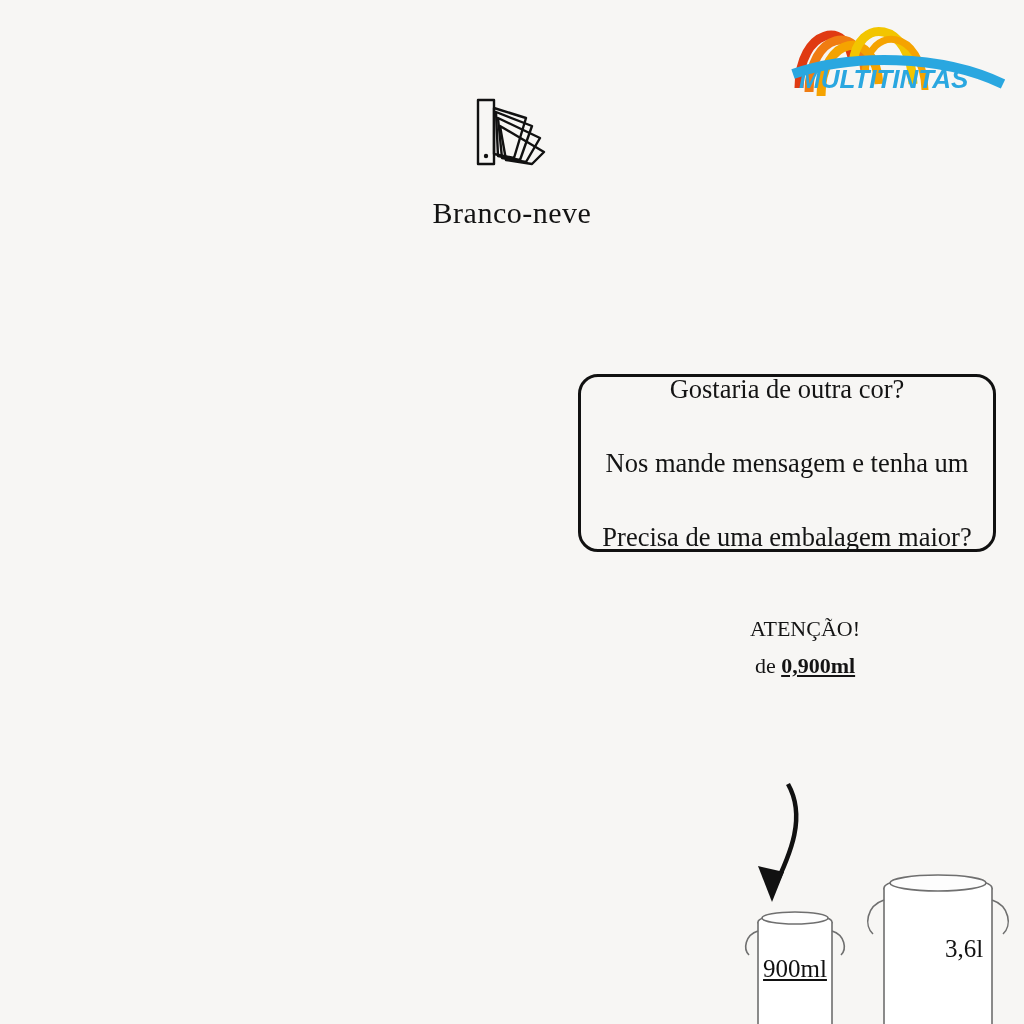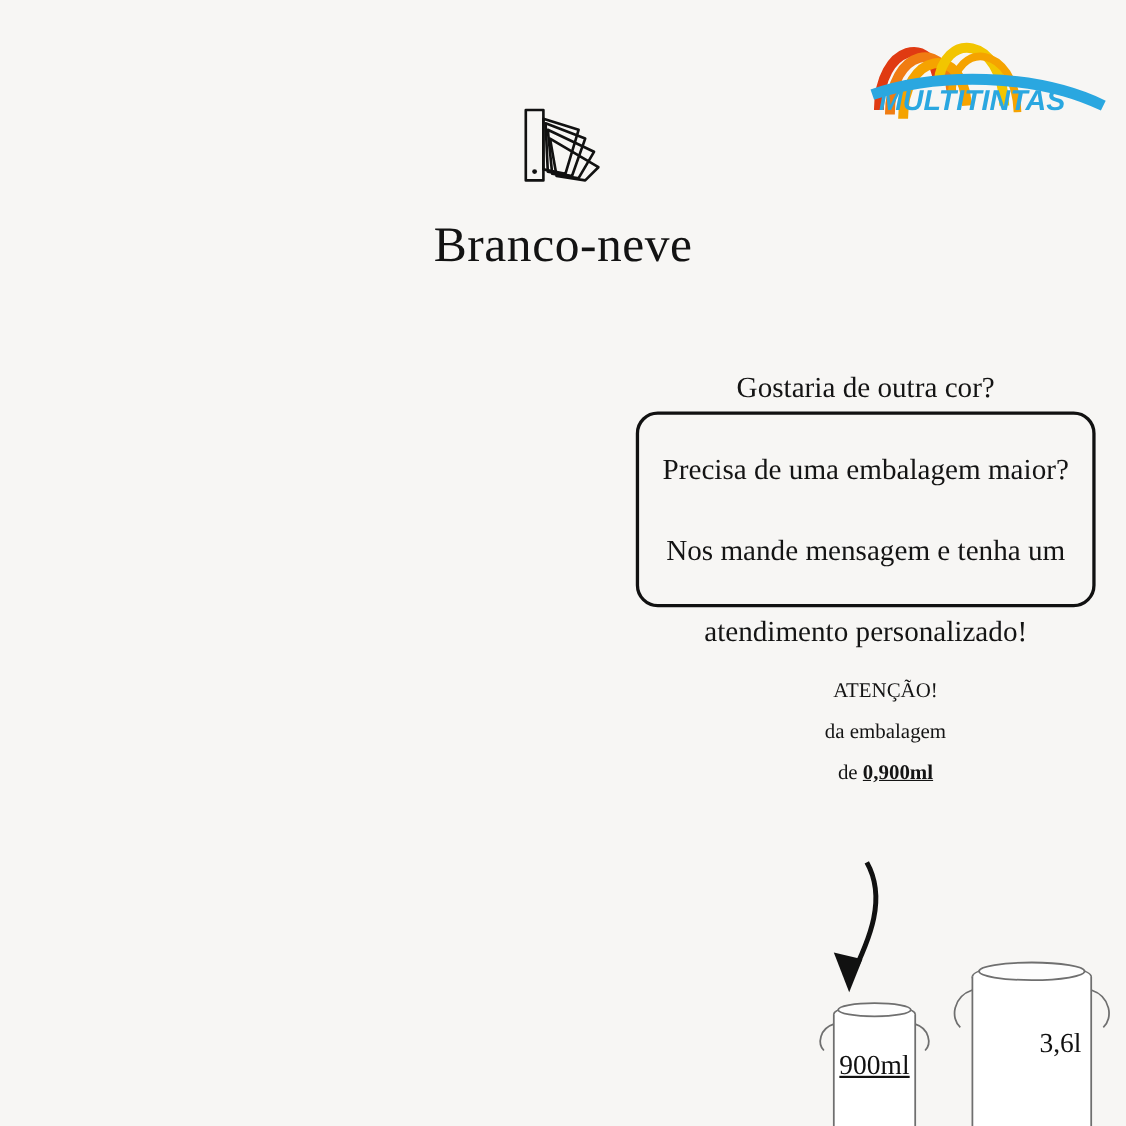--- a/index.html
+++ b/index.html
@@ -12,41 +12,41 @@
     background: #f7f6f4;
     font-family: "Liberation Serif", serif;
     color: #111;
     position: relative;
     overflow: hidden;
   }
 
   
   .logo {
     position: absolute;
-    top: 22px;
+    top: 10px;
     right: 18px;
     width: 215px;
     height: 90px;
   }
 
   
   .swatch-icon {
     position: absolute;
     top: 96px;
     left: 474px;
     width: 80px;
     height: 76px;
   }
   .color-title {
     position: absolute;
     top: 196px;
     left: 0;
     width: 1024px;
     text-align: center;
-    font-size: 45px;
+    font-size: 30px;
     letter-spacing: 0.5px;
     color: #131313;
   }
 
   
   .msg-box {
     position: absolute;
     left: 578px;
     top: 374px;
     width: 418px;
@@ -70,21 +70,21 @@
 
   
   .attention {
     position: absolute;
     left: 640px;
     top: 610px;
     width: 330px;
     text-align: center;
   }
   .attention .att-line {
-    font-size: 19px;
+    font-size: 22px;
     line-height: 37px;
     color: #141414;
   }
   .attention .att-vol {
     font-weight: bold;
     text-decoration: underline;
   }
 
   
   .arrow {
@@ -147,28 +147,26 @@
       <path d="M24 22 L66 42 L52 66 L28 62 Z"></path>
       <path d="M26 30 L70 56 L58 68 L32 64 Z"></path>
     </g>
   </svg>
 </div>
 
 <div class="color-title">Branco-neve</div>
 
 <div class="msg-box">
   <div class="msg-line">Gostaria de outra cor?</div>
+  <div class="msg-line">Nos mande mensagem e tenha um</div>
   <div class="msg-line">Precisa de uma embalagem maior?</div>
-  <div class="msg-line">Nos mande mensagem e tenha um</div>
-  <div class="msg-line">atendimento personalizado!</div>
 </div>
 
 <div class="attention">
   <div class="att-line">ATENÇÃO!</div>
-  <div class="att-line">da embalagem</div>
   <div class="att-line"><span>de </span><span class="att-vol">0,900ml</span></div>
 </div>
 
 <div class="arrow">
   <svg viewBox="0 0 80 130" width="80" height="130" aria-hidden="true">
     <path d="M52 4 C70 36, 56 72, 36 112" fill="none" stroke="#111" stroke-width="4.5"></path>
     <path d="M22 86 L36 122 L48 92 Z" fill="#111"></path>
   </svg>
 </div>
 

